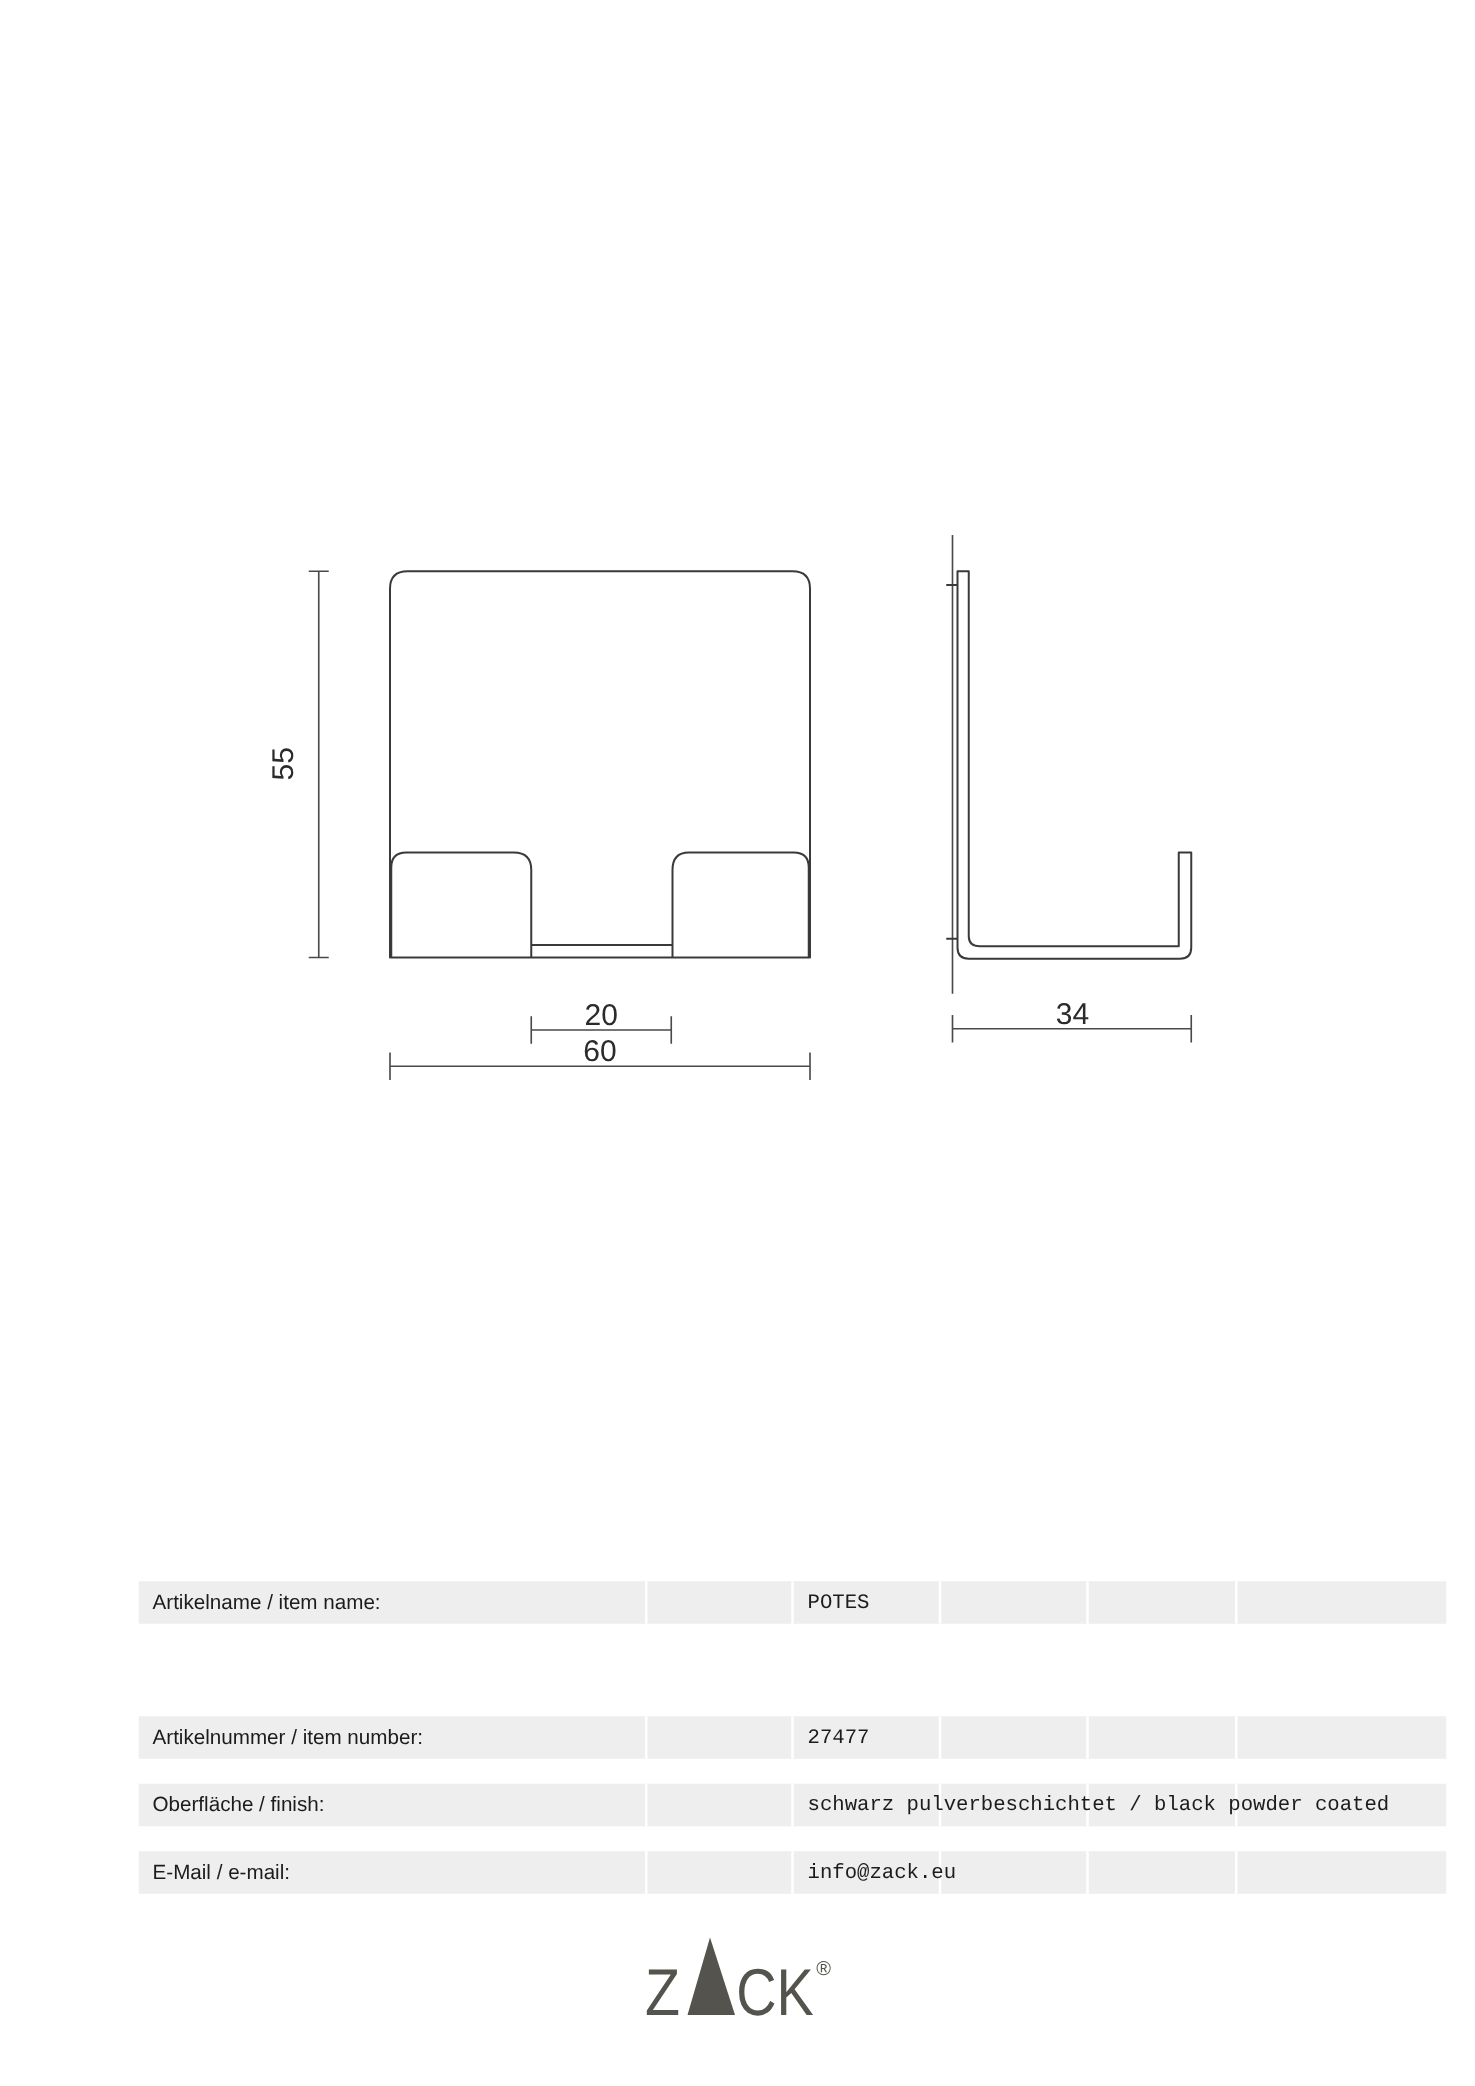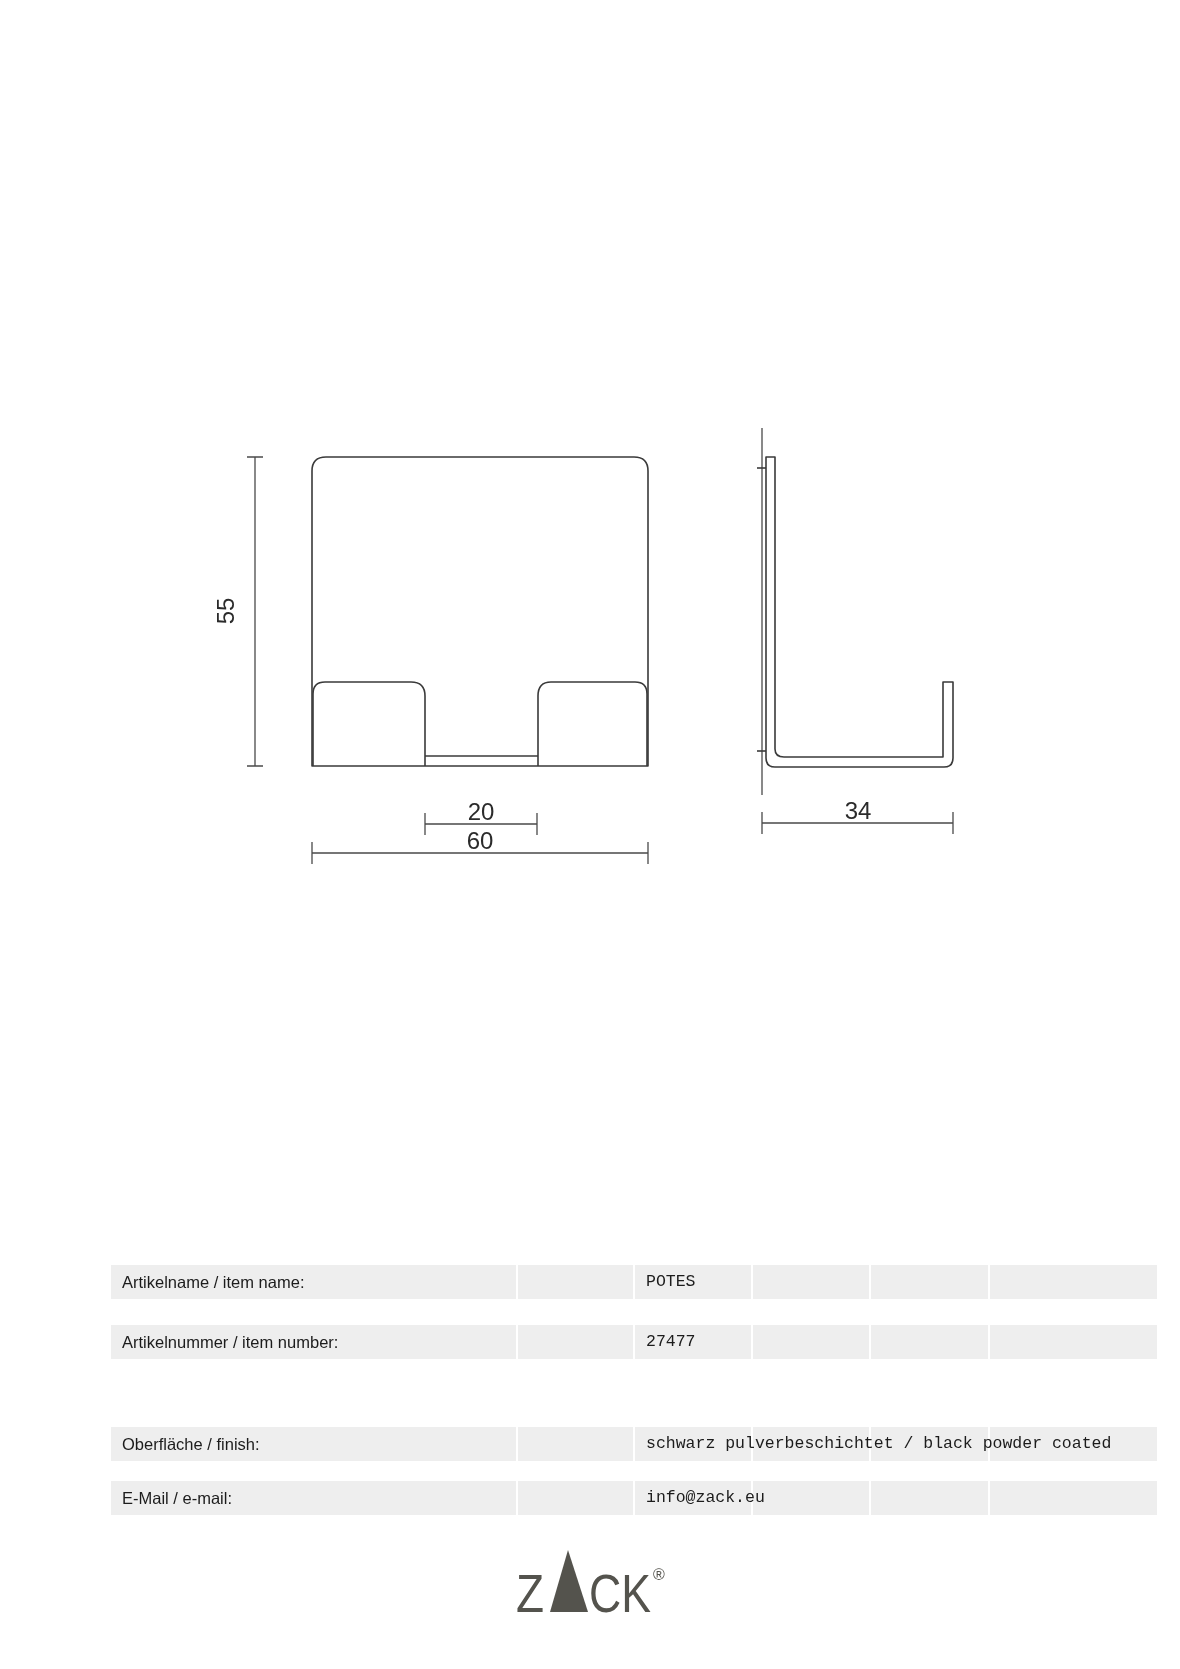--- a/index.html
+++ b/index.html
@@ -133,21 +133,21 @@
       <div class="cell-sep" style="left:405px"></div>
       <div class="cell-sep" style="left:522px"></div>
       <div class="cell-sep" style="left:640px"></div>
       <div class="cell-sep" style="left:758px"></div>
       <div class="cell-sep" style="left:877px"></div>
       <span class="spec-label">Artikelname / item name:</span>
       <span class="spec-value">POTES</span>
     </div>
 
 
-    <div class="spec-row" style="top:1325px">
+    <div class="spec-row" style="top:1373px">
       <div class="cell-sep" style="left:405px"></div>
       <div class="cell-sep" style="left:522px"></div>
       <div class="cell-sep" style="left:640px"></div>
       <div class="cell-sep" style="left:758px"></div>
       <div class="cell-sep" style="left:877px"></div>
       <span class="spec-label">Artikelnummer / item number:</span>
       <span class="spec-value">27477</span>
     </div>
 
     <div class="spec-row" style="top:1481px">

